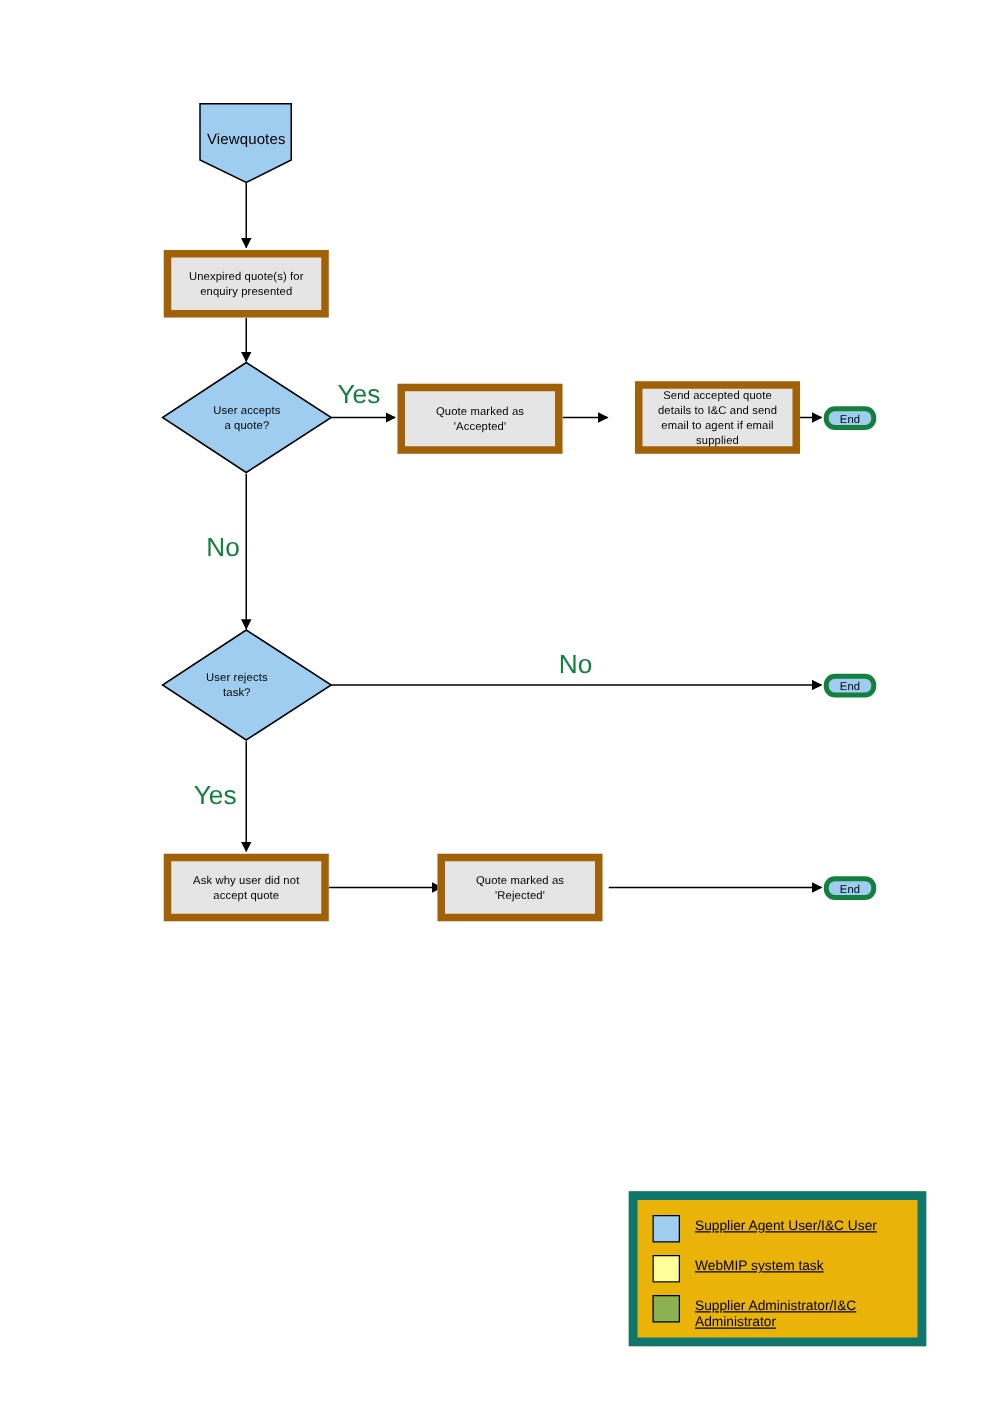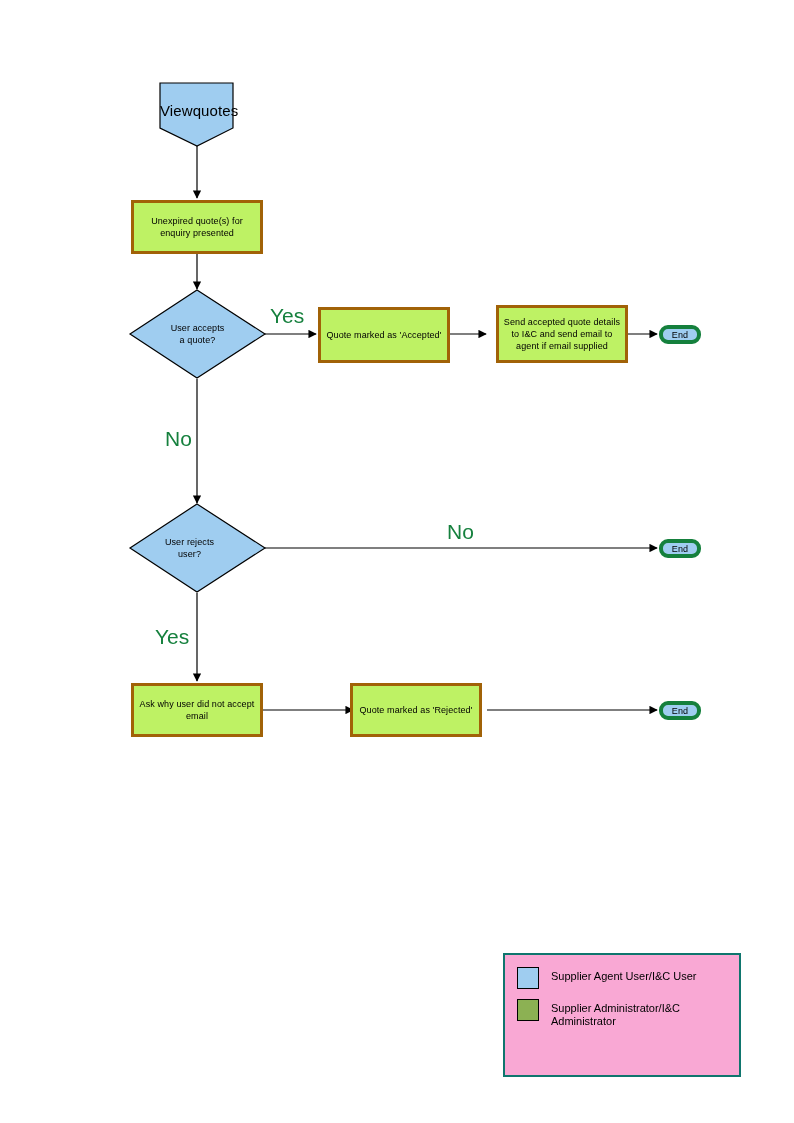--- a/index.html
+++ b/index.html
@@ -27,35 +27,35 @@
     display: flex;
     align-items: center;
     justify-content: center;
     text-align: center;
     font-size: 9px;
     line-height: 12px;
     color: #000;
     letter-spacing: 0.1px;
   }
   .node.process {
-    border: 3px solid #a16207;
-    background: #bef264;
+    border: 6px solid #a16207;
+    background: #e5e5e5;
     padding: 2px 4px;
   }
   .node.start-pent {
     background: transparent;
     border: none;
   }
   .pent-label {
     position: absolute;
     width: 100%;
     text-align: center;
     top: 22px;
     left: 0;
-    font-size: 15px;
+    font-size: 12px;
   }
   .node.decision {
     background: transparent;
     border: none;
   }
   .dia-label {
     position: absolute;
     width: 100%;
     left: 0;
     text-align: center;
@@ -72,22 +72,23 @@
     position: absolute;
     font-size: 21px;
     line-height: 21px;
     color: #15803d;
     font-family: "Liberation Sans", "DejaVu Sans", sans-serif;
     white-space: nowrap;
   }
   .legend {
     position: absolute;
     box-sizing: border-box;
-    border: 2px solid #0f766e;
-    background: #f9a8d4;
+    border: 7px solid #0f766e;
+    background: #eab308;
+    text-decoration: underline;
   }
   .legend-row {
     display: flex;
     align-items: flex-start;
     margin-bottom: 10px;
   }
   .legend-row:last-child { margin-bottom: 16px; }
   .swatch {
     width: 22px;
     height: 22px;
@@ -161,41 +162,41 @@
     <div style="position:absolute; width:100%; left:0; top:32px;">
       <div class="dia-label" style="position:relative; top:0;">User accepts</div>
       <div class="dia-label" style="position:relative; top:0;">a quote?</div>
     </div>
   </div>
 
   <div class="node process" style="left:318px; top:307px; width:132px; height:56px;">
     <span>Quote  marked as 'Accepted'</span>
   </div>
 
-  <div class="node process" style="left:496px; top:305px; width:132px; height:58px;">
+  <div class="node process" style="left:508px; top:305px; width:132px; height:58px;">
     <span>Send accepted quote details to I&amp;C and send email to agent if email supplied</span>
   </div>
 
   <div class="node terminator" style="left:659px; top:325px; width:42px; height:19px;">
     <span>End</span>
   </div>
 
   <div class="node decision" style="left:122px; top:504px; width:135px; height:88px;">
     <div style="position:absolute; width:100%; left:0; top:32px;">
       <div class="dia-label" style="position:relative; top:0;">User rejects</div>
-      <div class="dia-label" style="position:relative; top:0;">user?</div>
+      <div class="dia-label" style="position:relative; top:0;">task?</div>
     </div>
   </div>
 
   <div class="node terminator" style="left:659px; top:539px; width:42px; height:19px;">
     <span>End</span>
   </div>
 
   <div class="node process" style="left:131px; top:683px; width:132px; height:54px;">
-    <span>Ask why user did not accept email</span>
+    <span>Ask why user did not accept quote</span>
   </div>
 
   <div class="node process" style="left:350px; top:683px; width:132px; height:54px;">
     <span>Quote  marked as 'Rejected'</span>
   </div>
 
   <div class="node terminator" style="left:659px; top:701px; width:42px; height:19px;">
     <span>End</span>
   </div>
 
@@ -207,20 +208,24 @@
 
   <div class="edge-label" style="left:155px; top:626px;">Yes</div>
 
   <div class="legend" style="left:503px; top:953px; width:238px; height:124px; padding:12px 12px 10px 12px;">
 
     <div class="legend-row">
       <span class="swatch" style="background:#9fcdf0;"></span>
       <span class="legend-text">Supplier Agent User/I&amp;C User</span>
     </div>
 
+    <div class="legend-row">
+      <span class="swatch" style="background:#ffff99;"></span>
+      <span class="legend-text">WebMIP system task</span>
+    </div>
 
     <div class="legend-row">
       <span class="swatch" style="background:#8cb153;"></span>
       <span class="legend-text" style="max-width:178px;">Supplier Administrator/I&amp;C Administrator</span>
     </div>
   </div>
 
 </div>
 
 </body></html>

